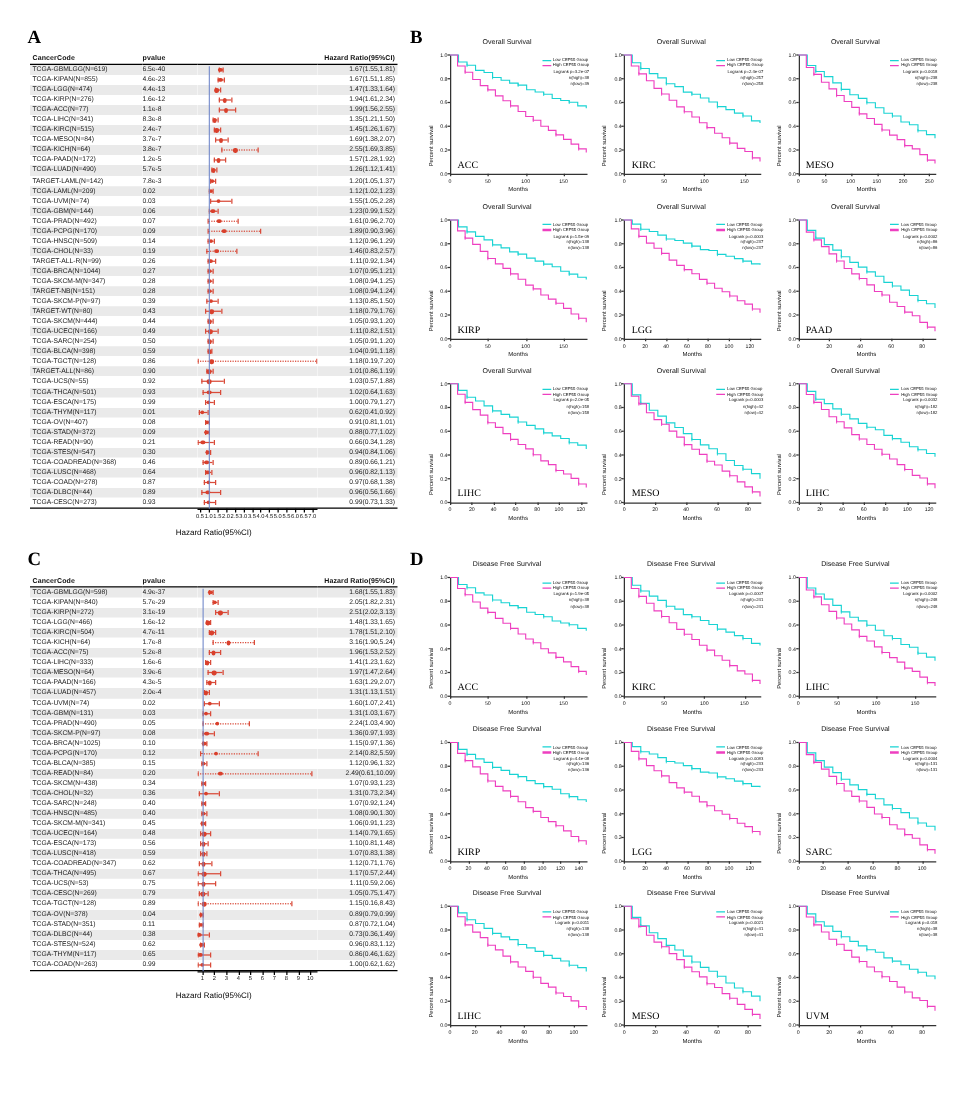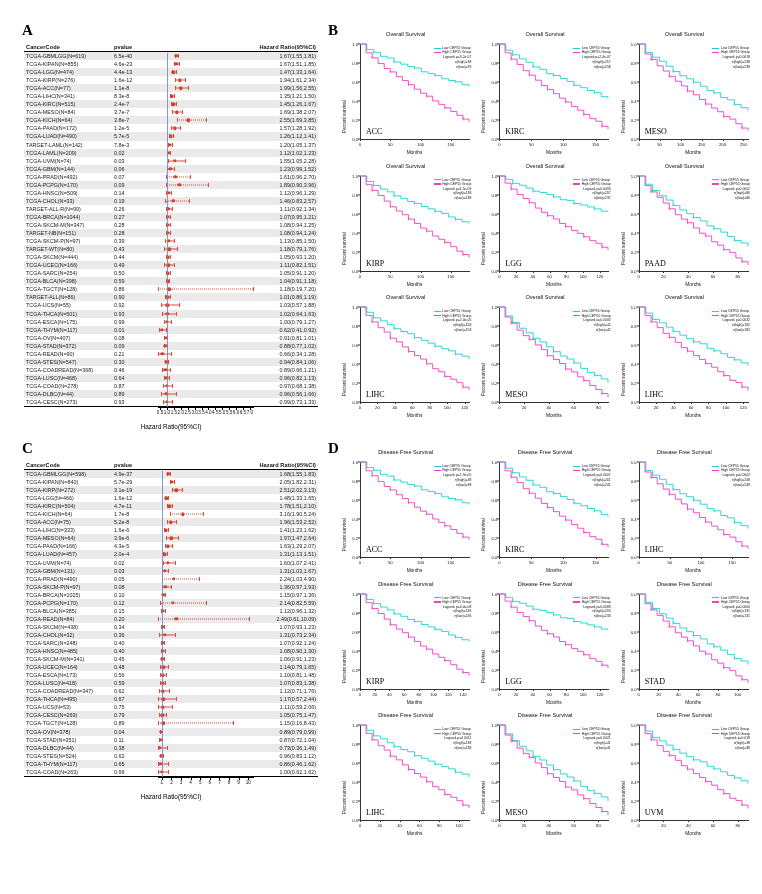--- a/index.html
+++ b/index.html
@@ -2097,21 +2097,21 @@
             <span>Low CEP55 Group</span>
           </div>
           <div class="lg-row">
             <span class="lg-swatch" style="background:#ee3fc0"></span>
             <span>High CEP55 Group</span>
           </div>
           <div class="lg-stats">Logrank p=0.0004</div>
           <div class="lg-stats">n(high)=131</div>
           <div class="lg-stats">n(low)=131</div>
         </div>
-        <div class="km-code" style="left: 30px; top: 97px;">STAD</div>
+        <div class="km-code" style="left: 30px; top: 97px;">SARC</div>
       </div>
       <div class="kmcell">
         <div class="km-title" style="top: 1px;">Disease Free Survival</div>
         <div class="km-box" style="left: 24px; top: 14px; width: 109px; height: 95px;"></div>
         <div class="km-ylab" style="left: 6px; top: 103px;">Percent survival</div>
         <div class="km-xlab" style="left: 24px; width: 109px; top: 120px;">Months</div>
         <div class="ytick" style="left: 9px; width: 13px; top: 109px;">0.0</div>
         <div class="ytickm" style="left: 22px; top: 109px;"></div>
         <div class="ytick" style="left: 9px; width: 13px; top: 90px;">0.2</div>
         <div class="ytickm" style="left: 22px; top: 90px;"></div>

